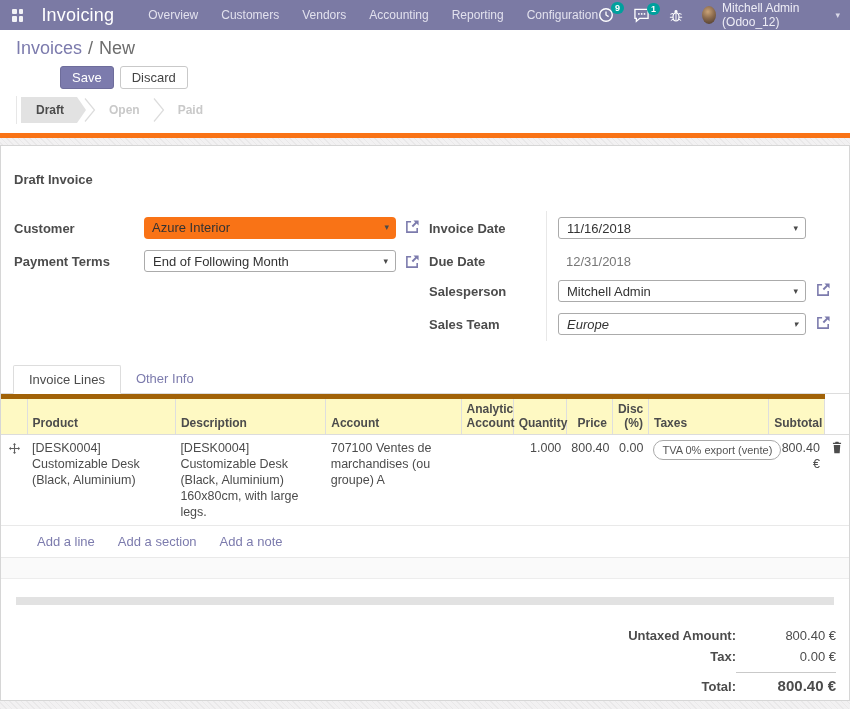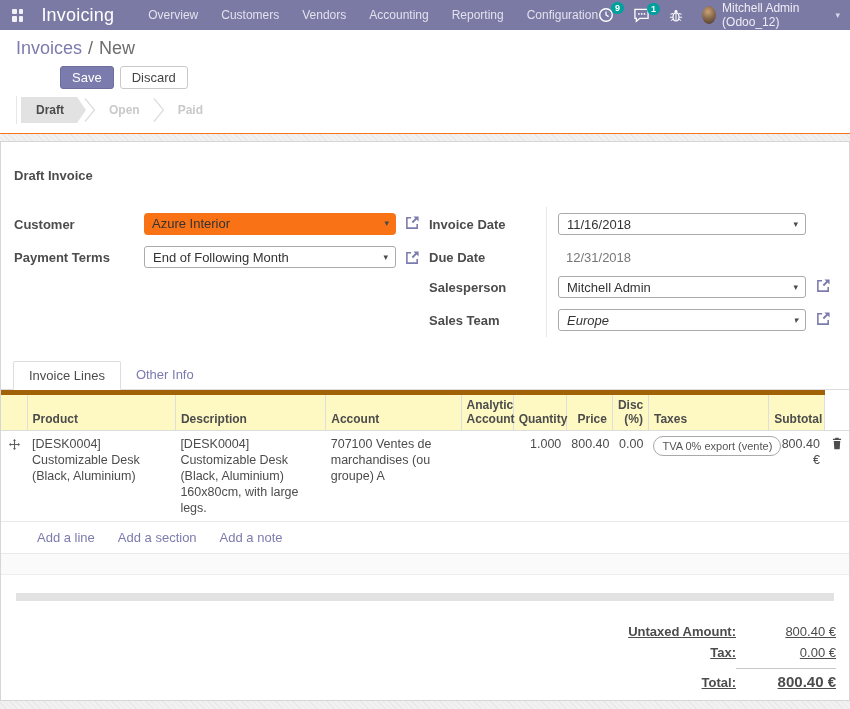--- a/index.html
+++ b/index.html
@@ -28,21 +28,21 @@
     font-size: 9px; line-height: 12px; min-width: 13px; text-align: center;
     border-radius: 8px; padding: 0 3px; font-weight: bold;
   }
   .user-menu { display: flex; align-items: center; gap: 6px; cursor: pointer; }
   .avatar { width: 18px; height: 18px; border-radius: 50%;
     background: radial-gradient(circle at 42% 32%, #caa377 0%, #8a6a4d 45%, #45352a 100%); }
   .user-name { color: #eeedf6; font-size: 12px; }
   .nav-caret { color: #d8d7e8; font-size: 9px; }
 
   
-  .control-panel { background: #fff; padding: 8px 16px 8px; border-bottom: 1px solid #f97316; }
+  .control-panel { background: #fff; padding: 8px 16px 8px; border-bottom: 5px solid #f97316; }
   .breadcrumb { font-size: 18px; line-height: 20px; }
   .bc-parent { color: #7c7bad; cursor: pointer; }
   .bc-sep { color: #6d6d6d; margin: 0 6px; }
   .bc-current { color: #6d6d6d; }
   .cp-row1 { margin-top: 8px; display: flex; gap: 6px; align-items: center; height: 23px; padding-left: 44px; }
   .cp-row2 { margin-top: 6px; display: flex; justify-content: space-between; align-items: center; height: 30px; }
   .btn {
     font-family: "Liberation Sans", sans-serif;
     font-size: 13px; line-height: 15px; padding: 3px 11px; border-radius: 3px;
     border: 1px solid #c9c9c9; background: #fff; color: #444; cursor: pointer;
@@ -110,21 +110,21 @@
     font-size: 11px; color: #555; padding: 1px 8px; white-space: nowrap; cursor: pointer;
   }
   .trash-cell { text-align: center; cursor: pointer; padding-top: 6px !important; }
   .addline-row { padding: 6px 0 7px 36px; border-bottom: 1px solid #e9e9e9; }
   .addline-row a { color: #7c7bad; font-size: 13px; text-decoration: none; margin-right: 23px; cursor: pointer; }
   .empty-stripe { height: 21px; background: #fafafa; border-bottom: 1px solid #ededed; }
   .scroll-bar { height: 8px; background: #e2e2e2; margin: 18px 15px 0; }
 
   
   .totals { margin-top: 20px; }
-  .trow { display: flex; justify-content: flex-end; align-items: baseline; padding: 3px 13px 3px 0; font-size: 13px; text-decoration: underline; }
+  .trow { display: flex; justify-content: flex-end; align-items: baseline; padding: 3px 13px 3px 0; font-size: 13px; }
   .tlabel { font-weight: bold; color: #4c4c4c; }
   .tvalue { width: 100px; text-align: right; color: #4c4c4c; }
   .trow.total .tvalue { font-weight: bold; font-size: 15px; border-top: 1px solid #c9c9c9; padding-top: 4px; margin-top: 2px; }
 </style>
 </head>
 <body>
 
 <div class="page">
 
   <div class="nav">

